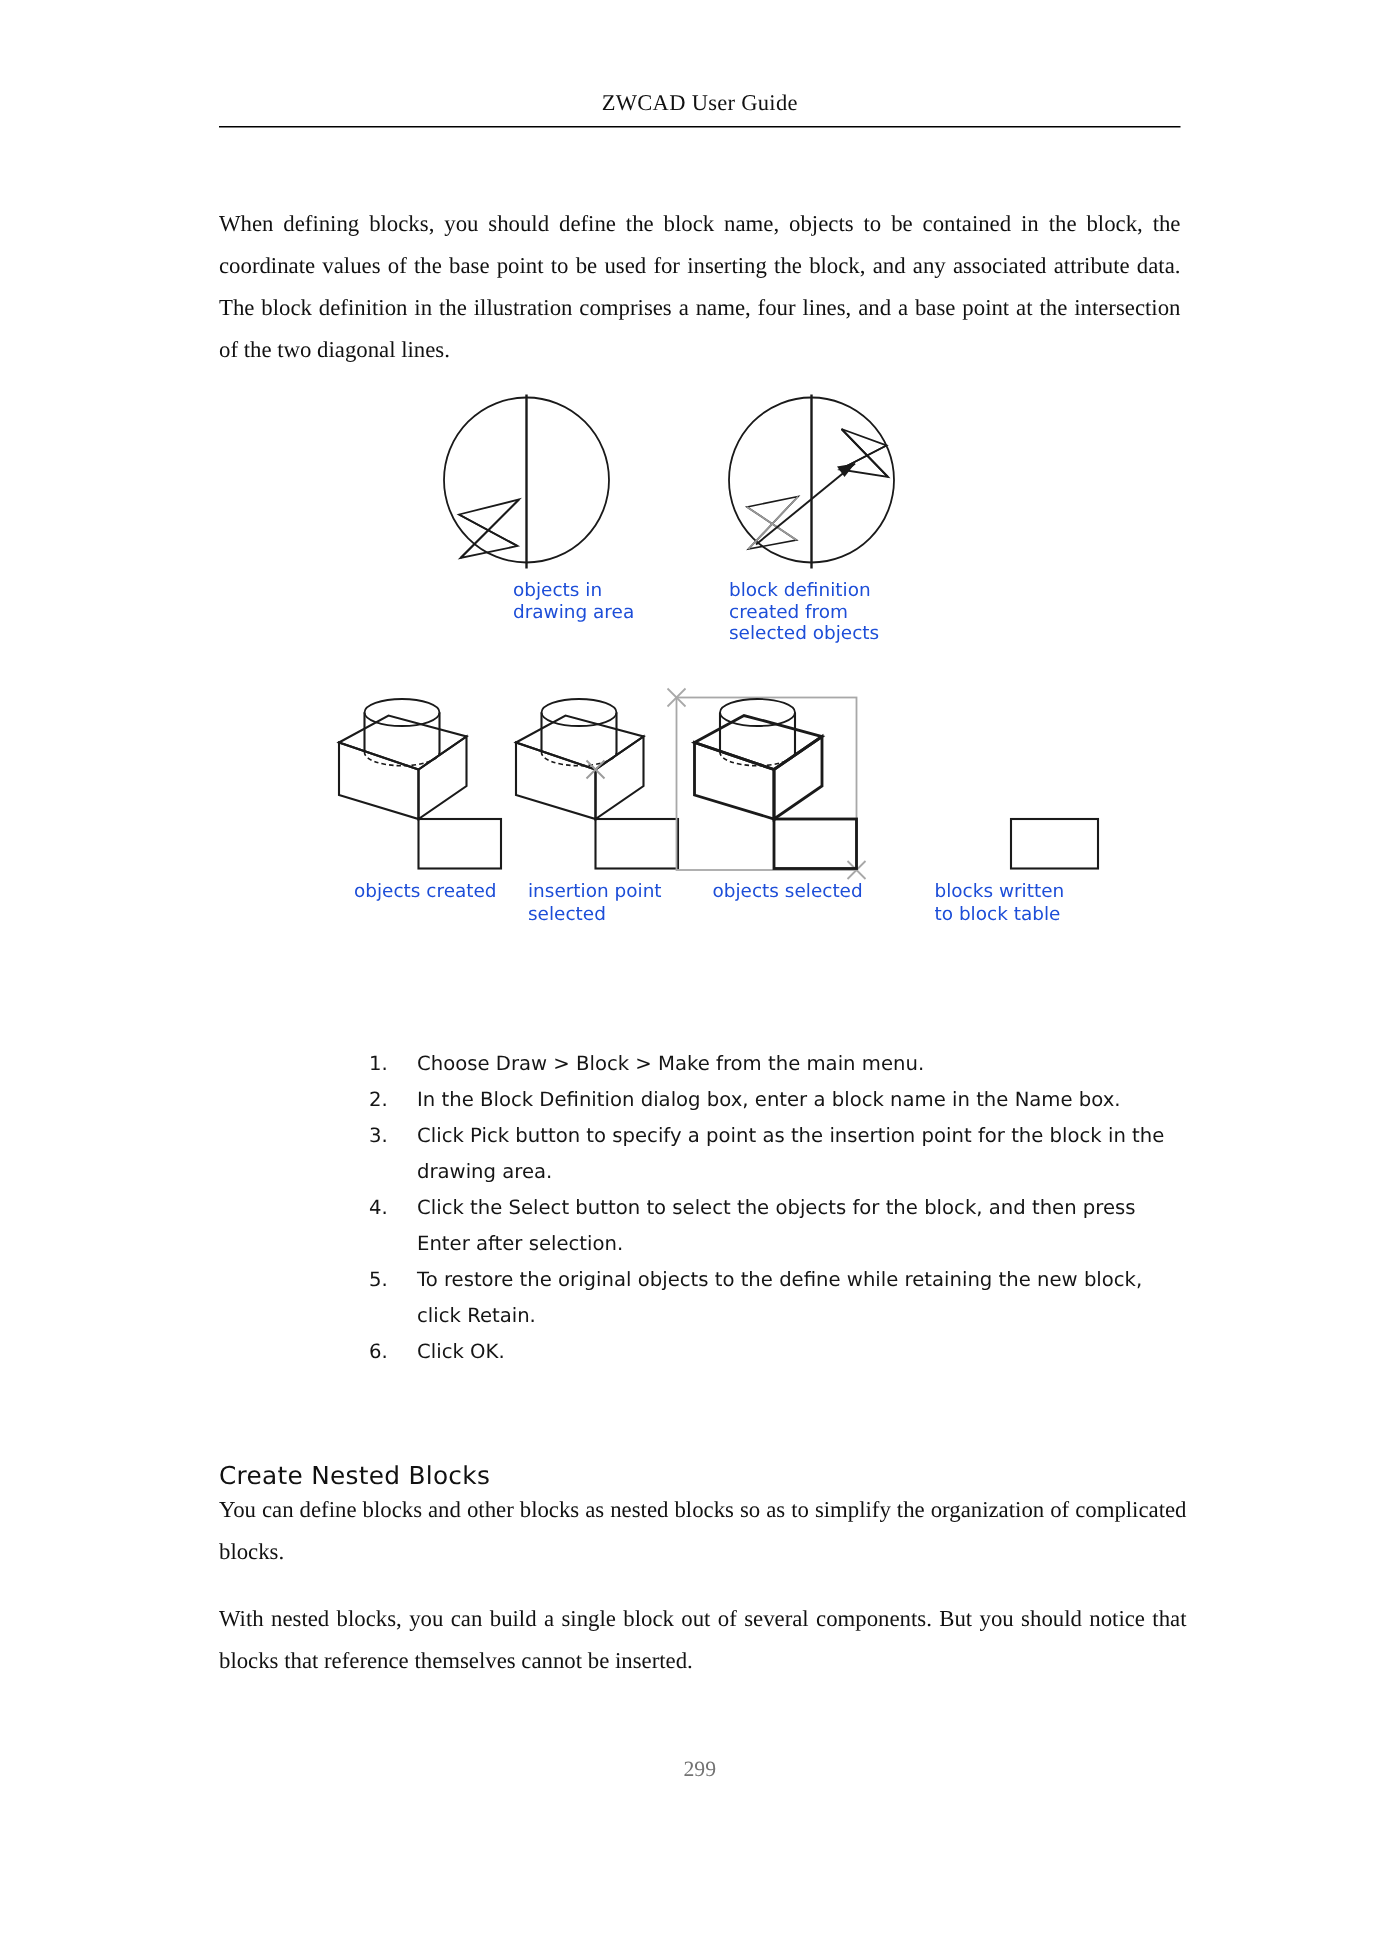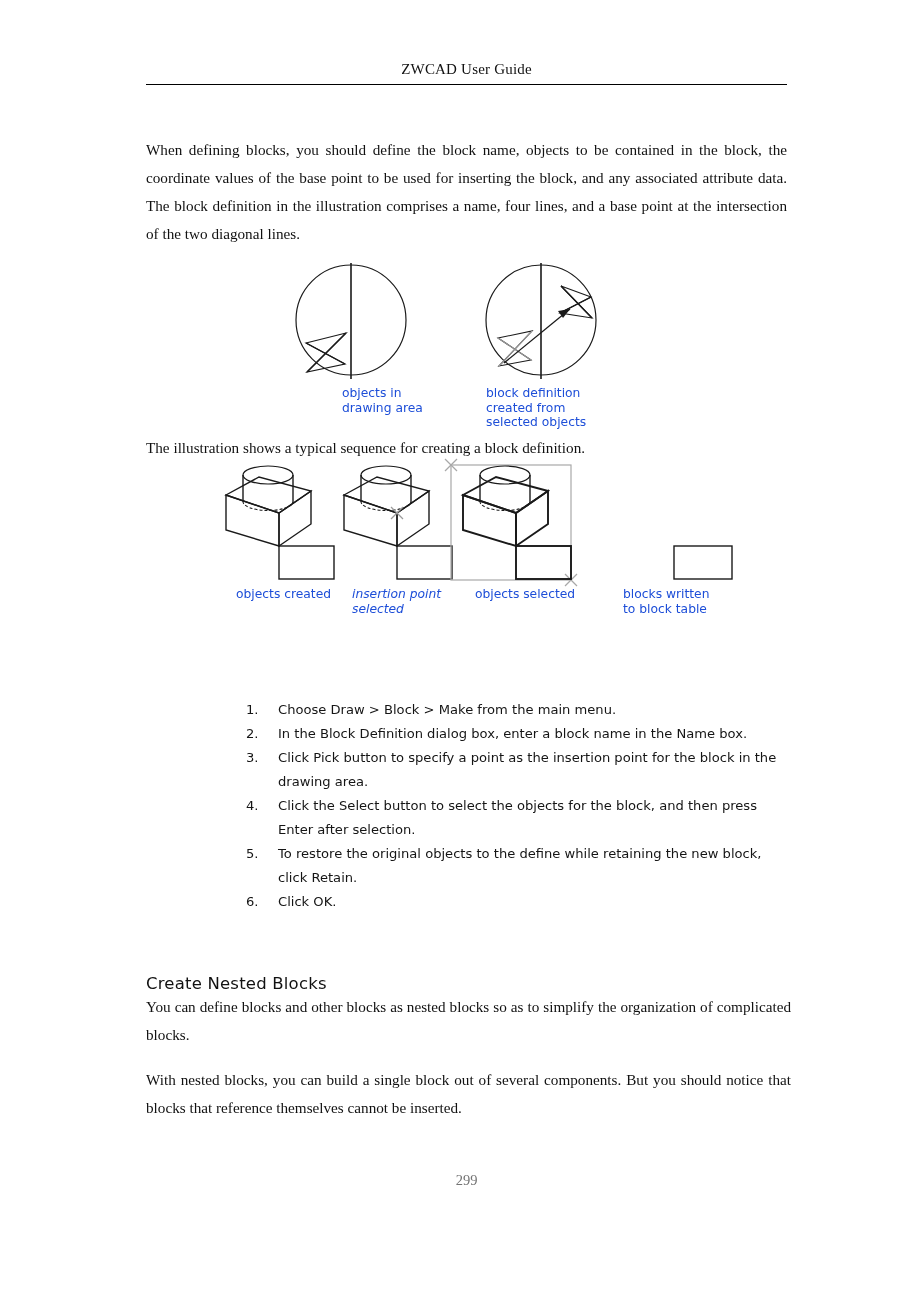--- a/index.html
+++ b/index.html
@@ -160,21 +160,21 @@
 
   
   .fig2 {
     position: absolute;
     left: 146px;
     top: 455px;
     width: 641px;
     height: 172px;
   }
   .fig2 .cap-a { position: absolute; left: 90px;  top: 132px; }
-  .fig2 .cap-b { position: absolute; left: 206px; top: 132px; font-style: italic; }
+  .fig2 .cap-b { position: absolute; left: 206px; top: 132px; }
   .fig2 .cap-c { position: absolute; left: 329px; top: 132px; }
   .fig2 .cap-d { position: absolute; left: 477px; top: 132px; }
 
   svg { display: block; }
 </style>
 </head>
 <body>
 
 <div class="page">
 
@@ -212,23 +212,20 @@
       <line x1="415" y1="24" x2="446" y2="56" stroke="#1a1a1a" stroke-width="1.2"></line>
       <line x1="445" y1="35" x2="414" y2="51" stroke="#1a1a1a" stroke-width="1.2"></line>
     </svg>
     <div class="fig-caption cap-a">objects in
 drawing area</div>
     <div class="fig-caption cap-b">block definition
 created from
 selected objects</div>
   </div>
 
-  <div class="content" style="top:434px;">
-    <p class="body">The illustration shows a typical sequence for creating a block definition.</p>
-  </div>
 
   <div class="fig2 figure">
     <svg width="641" height="175" viewBox="0 0 641 175">
       <g stroke="#1a1a1a" fill="none" stroke-width="1.4">
 
         <g transform="translate(78,6)">
           <ellipse cx="44" cy="14" rx="25" ry="9" stroke-width="1.2"></ellipse>
           <line x1="19" y1="14" x2="19" y2="40"></line>
           <line x1="69" y1="14" x2="69" y2="42"></line>
           <path d="M19,40 A25,9 0 0 0 69,41" stroke-width="1.1" stroke-dasharray="3,2"></path>

